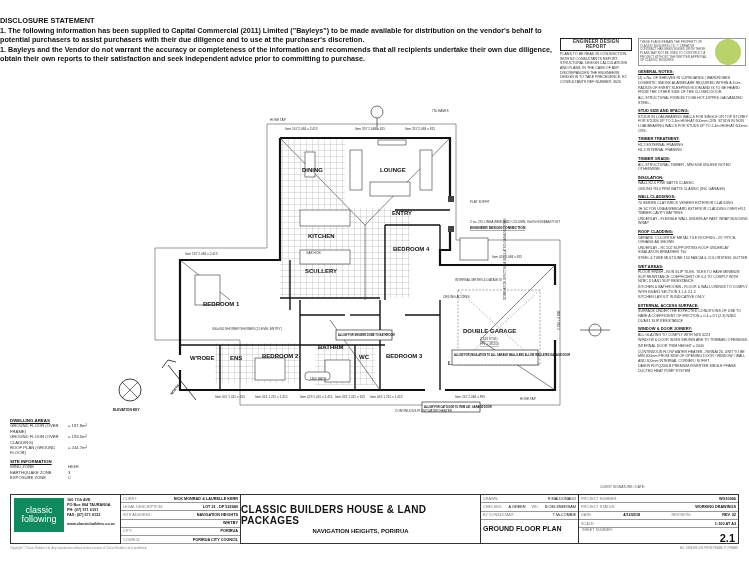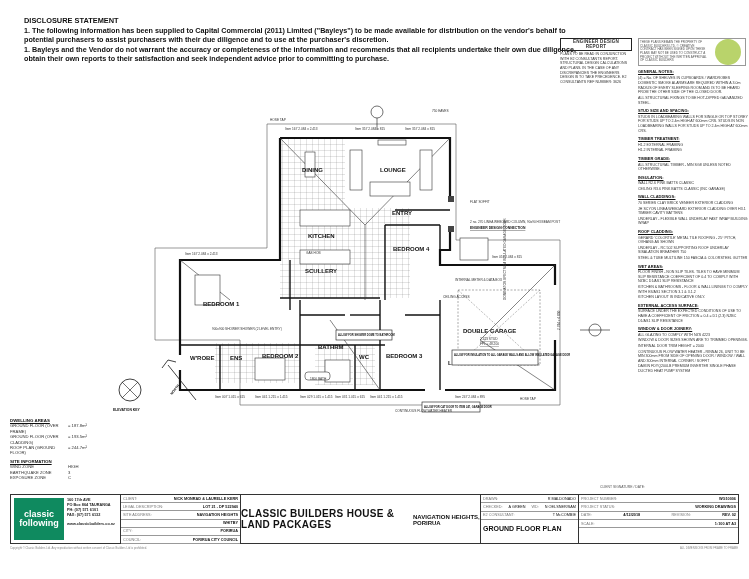--- a/index.html
+++ b/index.html
@@ -1,18 +1,18 @@
 <!DOCTYPE html>
 <html><head>
 <meta charset="utf-8">
 <style>
   *{box-sizing:border-box;margin:0;padding:0}
   body{width:749px;height:579px;background:#fff;font-family:"Liberation Sans",sans-serif;color:#111;position:relative;overflow:hidden}
   .abs{position:absolute}
-  .disc{left:24px;top:16px;width:560px;font-size:7.2px;line-height:9.6px;font-weight:bold;color:#111}
+  .disc{left:0;top:16px;width:560px;font-size:7.2px;line-height:9.6px;font-weight:bold;color:#111}
   .disc .h{font-size:7.4px}
   .notes{left:560px;top:38px;width:189px;font-size:3.6px;line-height:4.6px;color:#333}
   .notes .col1{position:absolute;left:0;top:0;width:72px}
   .notes .col2{position:absolute;left:78px;top:0;width:110px}
   .box{border:1px solid #222;padding:1px 3px;font-size:4.6px;font-weight:bold;text-align:center;letter-spacing:.2px}
   .nh{font-weight:bold;text-decoration:underline;color:#111;margin-top:4px;font-size:4px}
   .np{margin-top:1px}
   .logo-box{position:absolute;left:80px;top:0;width:110px;height:28px;border:1px solid #999;display:flex;align-items:center}
   .logo-box .txt{width:70px;font-size:3px;line-height:3.6px;color:#555;padding:1px}
   .seal{width:26px;height:26px;border-radius:50%;background:#b9d36b;margin-left:6px}
@@ -22,27 +22,27 @@
   .sl{font-size:3.2px;fill:#333;font-family:"Liberation Sans",sans-serif}
   .bl{font-size:3.4px;font-weight:bold;fill:#111;font-family:"Liberation Sans",sans-serif}
   
   .left{left:10px;top:450px;width:110px;font-size:4.2px;line-height:5.4px;color:#333}
   .left .hd{font-weight:bold;text-decoration:underline;color:#111;font-size:4.4px}
   .left .row{display:flex}
   .left .row span:first-child{width:58px}
   
   .tb{left:10px;top:494px;width:729px;height:50px;border:1.5px solid #333;display:flex}
   .tb .brand{width:110px;display:flex;border-right:1px solid #333;padding:3px}
-  .tb .logo{width:50px;height:42px;background:#0f8a5f;color:#fff;font-size:9px;line-height:9px;display:flex;flex-direction:column;justify-content:center;align-items:center;font-weight:bold}
+  .tb .logo{width:50px;height:34px;background:#0f8a5f;color:#fff;font-size:9px;line-height:9px;display:flex;flex-direction:column;justify-content:center;align-items:center;font-weight:normal}
   .tb .addr{flex:1;font-size:3.8px;line-height:5px;padding-left:3px;font-weight:bold;color:#222}
   .tb .client{width:120px;border-right:1px solid #333;font-size:3.8px}
   .tb .client .cr{display:flex;justify-content:space-between;border-bottom:1px solid #999;padding:0 2px;height:8.2px;align-items:center}
   .tb .client .cr .k{color:#777;font-weight:normal}
   .tb .client .cr .v{font-weight:bold}
-  .tb .title{width:240px;border-right:1px solid #333;display:flex;align-items:center;justify-content:center}
+  .tb .title{width:240px;border-right:1px solid #333;display:flex;flex-direction:column;align-items:center;justify-content:center}
   .tb .title .t1{font-size:10px;font-weight:bold;letter-spacing:.3px}
   .tb .title .t2{font-size:6px;font-weight:bold;margin-top:2px}
   .tb .draw{width:98px;border-right:1px solid #333;font-size:3.8px}
   .tb .draw .cr{display:flex;justify-content:space-between;border-bottom:1px solid #999;padding:0 2px;height:8.3px;align-items:center}
   .tb .draw .cr .k{color:#777}
   .tb .draw .sheet{font-size:7px;font-weight:bold;padding:5px 2px}
   .tb .proj{flex:1;font-size:3.8px}
   .tb .proj .cr{display:flex;justify-content:space-between;border-bottom:1px solid #999;padding:0 2px;height:8.3px;align-items:center}
   .tb .proj .cr .k{color:#777}
   .tb .proj .cr .v{font-weight:bold}
@@ -370,17 +370,21 @@
     <div class="cr">
         <span class="k">DATE:</span>
         <span class="v">4/12/2018</span>
         <span class="k">REVISION:</span>
         <span class="v">REV. 02</span>
       </div>
     <div class="cr">
         <span class="k">SCALE:</span>
         <span class="v">1:100 AT A3</span>
       </div>
+    <div class="sn">
+        <span class="k" style="color:#777;align-self:flex-start">SHEET NUMBER:</span>
+        <span class="v">2.1</span>
+      </div>
   </div>
 </div>
 
 <div class="abs foot">Copyright © Classic Builders Ltd. Any reproduction without written consent of Classic Builders Ltd is prohibited.</div>
 <div class="abs foot2">ALL DIMENSIONS FROM FRAME TO FRAME</div>
 
 </body></html>

